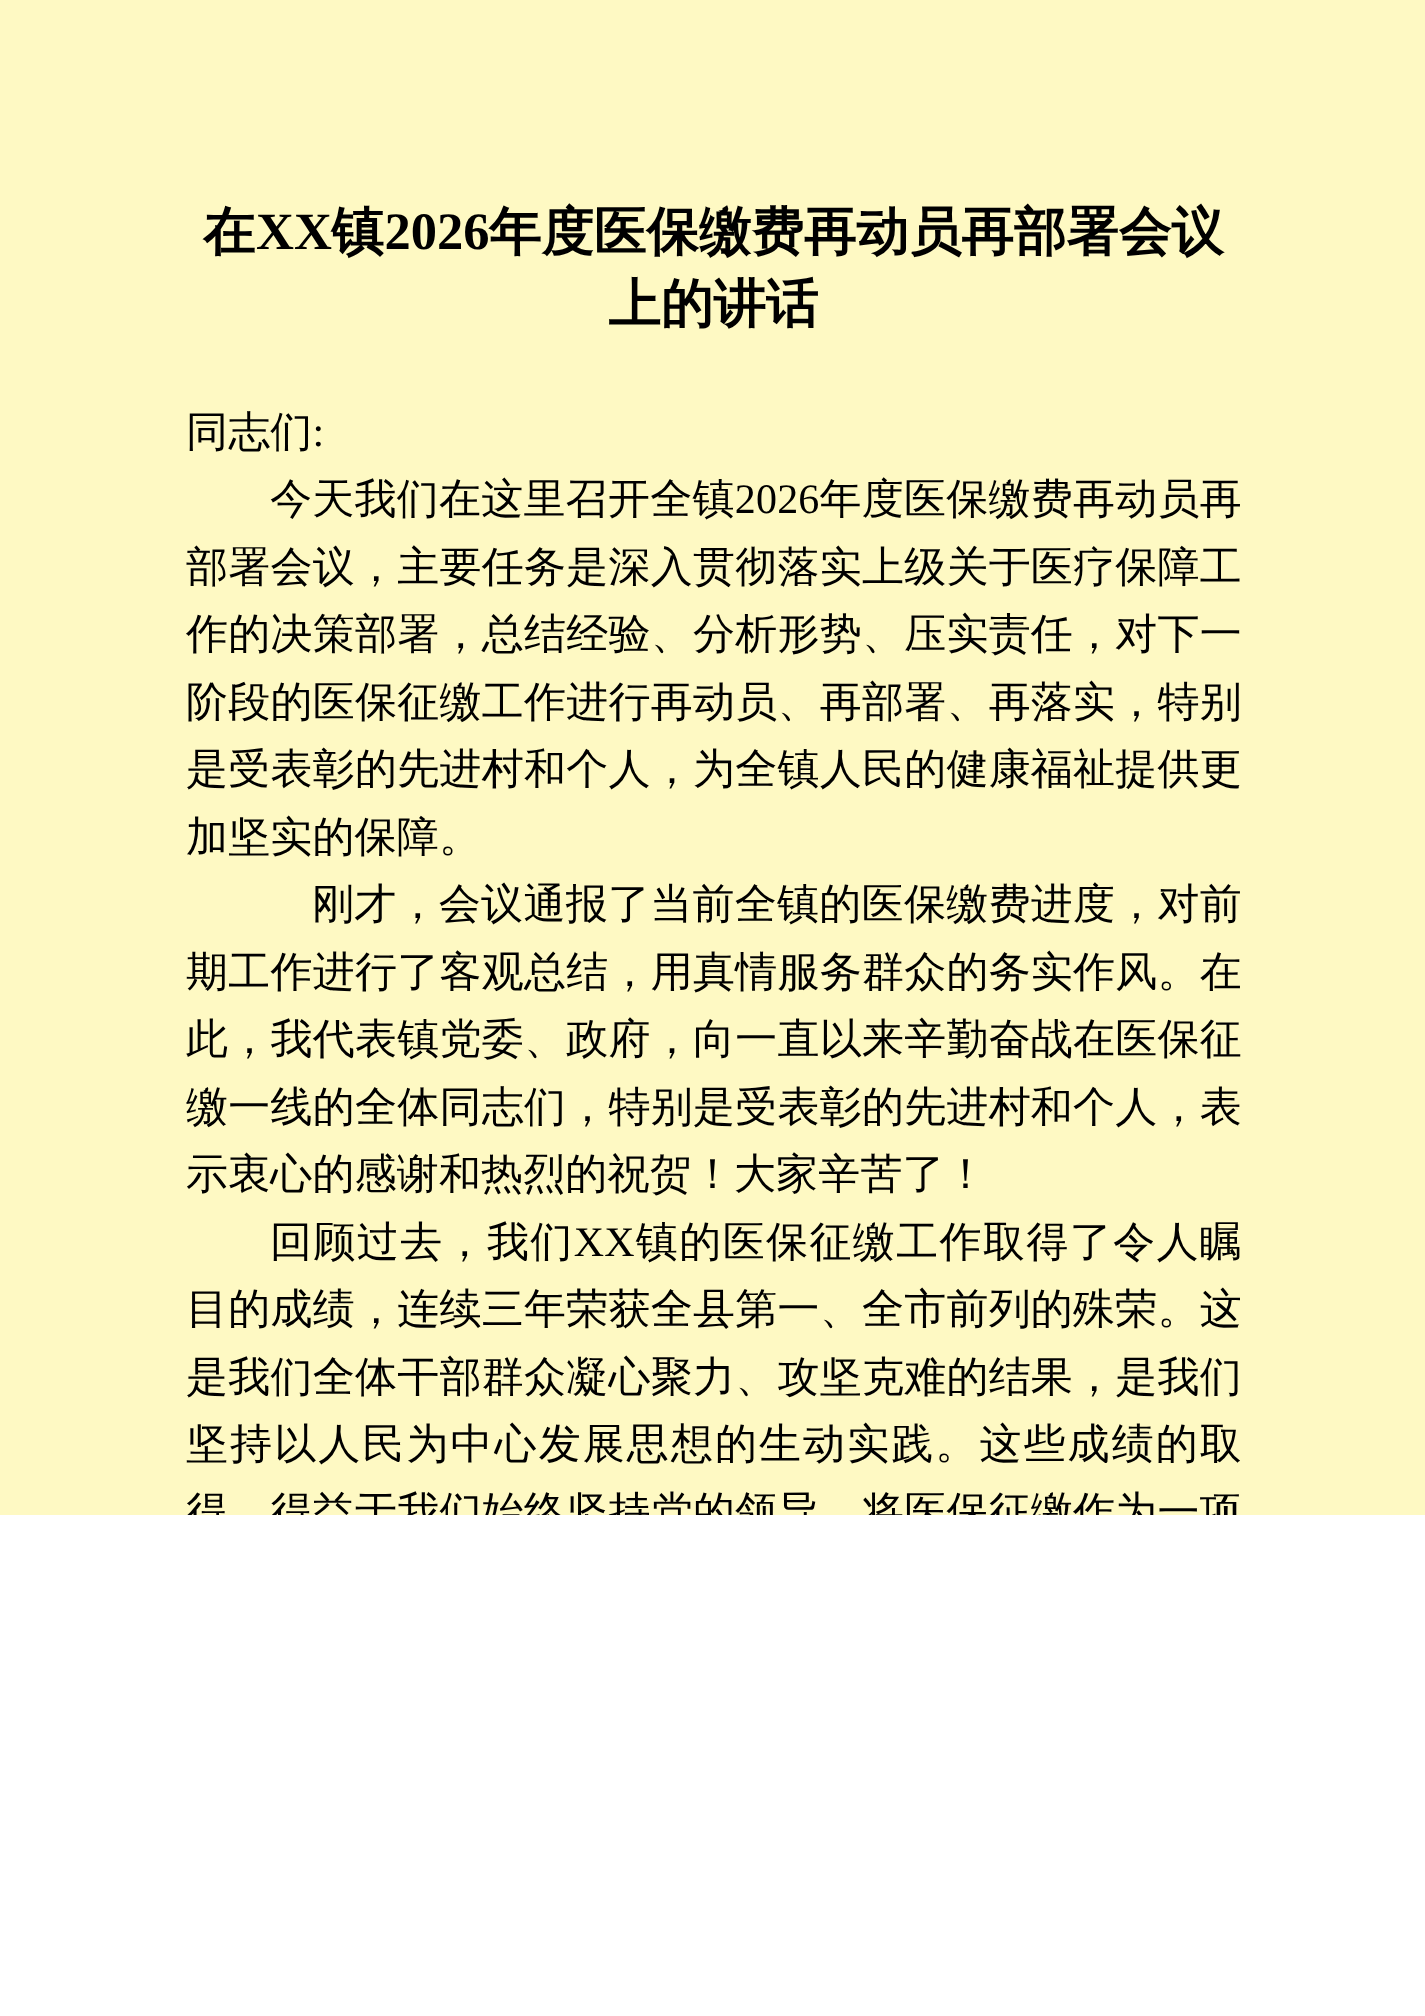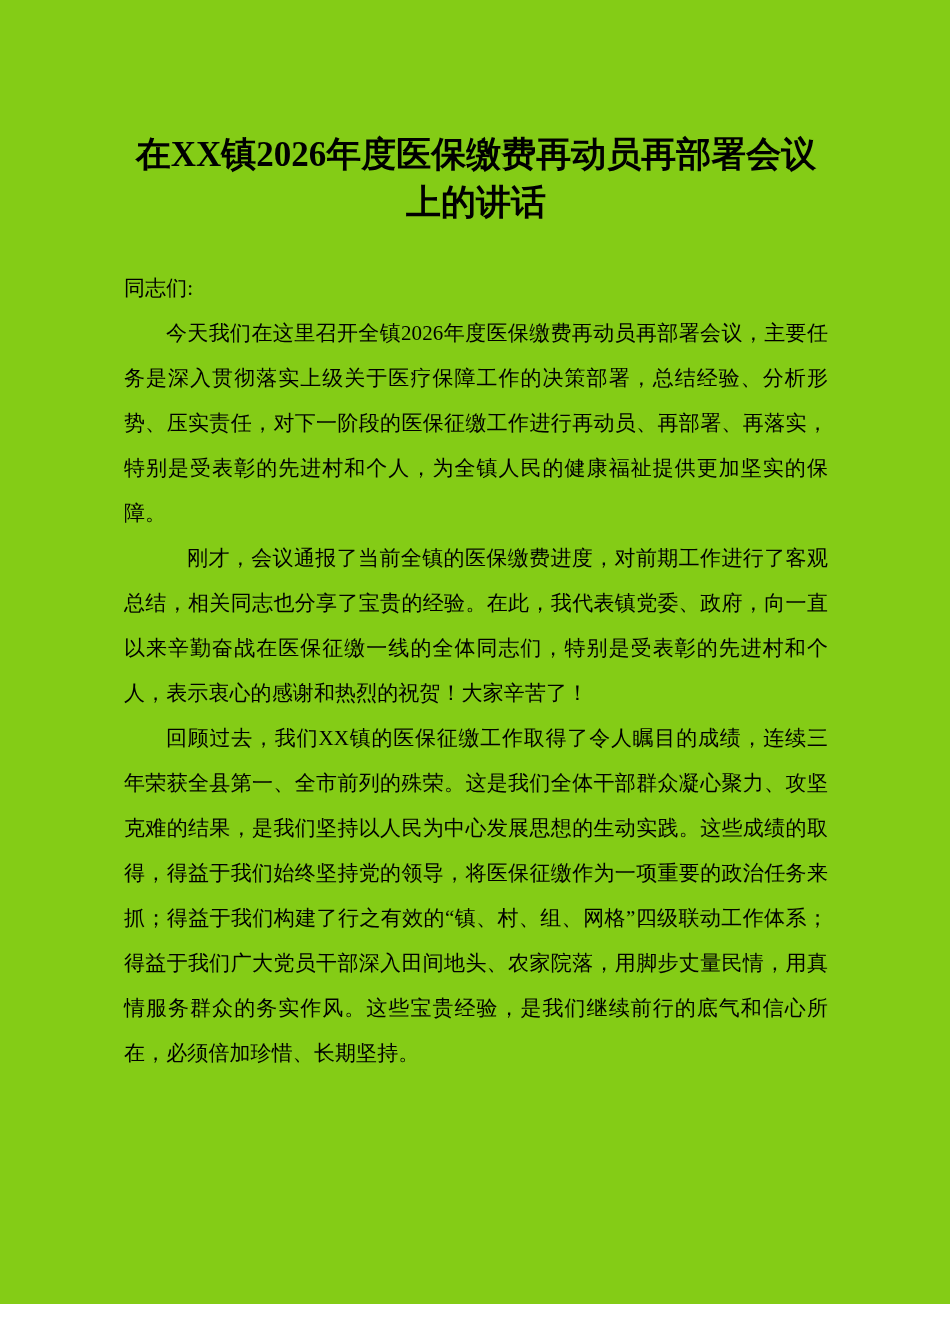--- a/index.html
+++ b/index.html
@@ -4,22 +4,22 @@
 <style>
   html, body {
     margin: 0;
     padding: 0;
     background: #ffffff;
   }
 
   .page {
     position: relative;
     width: 950px;
-    height: 1304px;
-    background: #84cc16;
+    height: 1010px;
+    background: #fef9c3;
     overflow: hidden;
     box-sizing: border-box;
   }
 
   .doc-body {
     position: absolute;
     left: 124px;
     top: 0;
     width: 704px;
   }
@@ -35,21 +35,21 @@
     text-align: center;
     color: #000000;
     letter-spacing: 0px;
     word-break: break-all;
   }
 
   
   .para {
     margin: 0;
     font-family: "Liberation Serif", "DejaVu Serif", serif;
-    font-size: 21px;
+    font-size: 28px;
     line-height: 45px;
     color: #000000;
     text-align: justify;
     text-justify: inter-character;
     word-break: break-all;
     letter-spacing: 0.1px;
   }
 
   .salutation {
     padding-top: 39px;
@@ -69,18 +69,18 @@
 
 <div class="page">
   <div class="doc-body">
 
     <h1 class="doc-title">在XX镇2026年度医保缴费再动员再部署会议上的讲话</h1>
 
     <p class="para salutation">同志们:</p>
 
     <p class="para indent-2">今天我们在这里召开全镇2026年度医保缴费再动员再部署会议，主要任务是深入贯彻落实上级关于医疗保障工作的决策部署，总结经验、分析形势、压实责任，对下一阶段的医保征缴工作进行再动员、再部署、再落实，特别是受表彰的先进村和个人，为全镇人民的健康福祉提供更加坚实的保障。</p>
 
-    <p class="para indent-3">刚才，会议通报了当前全镇的医保缴费进度，对前期工作进行了客观总结，相关同志也分享了宝贵的经验。在此，我代表镇党委、政府，向一直以来辛勤奋战在医保征缴一线的全体同志们，特别是受表彰的先进村和个人，表示衷心的感谢和热烈的祝贺！大家辛苦了！</p>
+    <p class="para indent-3">刚才，会议通报了当前全镇的医保缴费进度，对前期工作进行了客观总结，用真情服务群众的务实作风。在此，我代表镇党委、政府，向一直以来辛勤奋战在医保征缴一线的全体同志们，特别是受表彰的先进村和个人，表示衷心的感谢和热烈的祝贺！大家辛苦了！</p>
 
     <p class="para indent-2">回顾过去，我们XX镇的医保征缴工作取得了令人瞩目的成绩，连续三年荣获全县第一、全市前列的殊荣。这是我们全体干部群众凝心聚力、攻坚克难的结果，是我们坚持以人民为中心发展思想的生动实践。这些成绩的取得，得益于我们始终坚持党的领导，将医保征缴作为一项重要的政治任务来抓；得益于我们构建了行之有效的“镇、村、组、网格”四级联动工作体系；得益于我们广大党员干部深入田间地头、农家院落，用脚步丈量民情，用真情服务群众的务实作风。这些宝贵经验，是我们继续前行的底气和信心所在，必须倍加珍惜、长期坚持。</p>
 
   </div>
 </div>
 
 </body></html>

